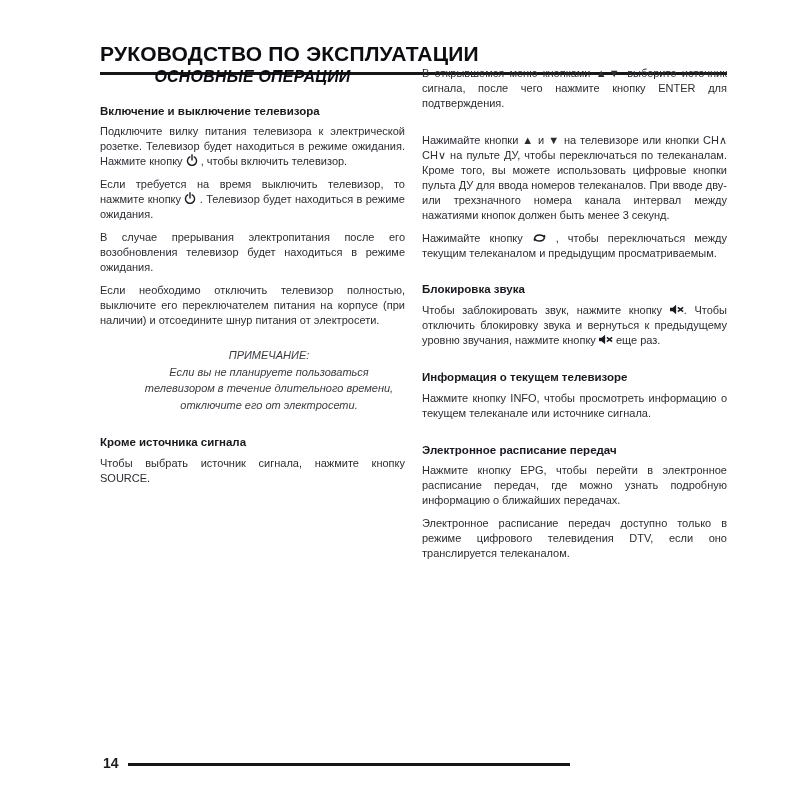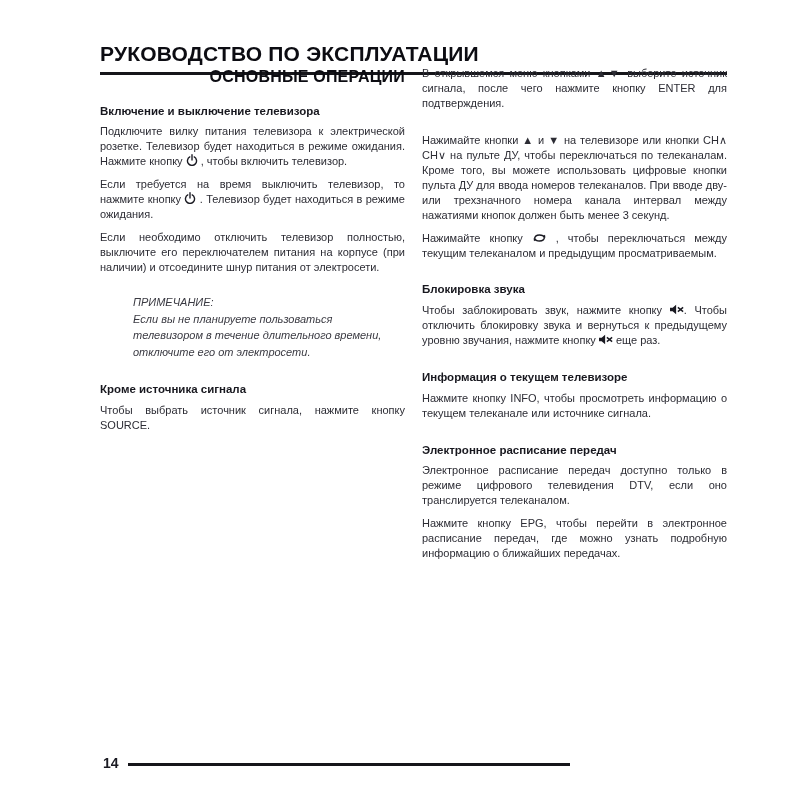--- a/index.html
+++ b/index.html
@@ -49,42 +49,43 @@
     width: 305px;
     font-size: 11px;
     line-height: 1.36;
     text-align: justify;
   }
   .section-title {
     margin: 0 0 12px 0;
     font-size: 16px;
     font-weight: bold;
     color: #0c0c12;
-    text-align: right;
+    text-align: center;
     letter-spacing: 0.2px;
+    font-style: italic;
   }
   .sub-heading {
     margin: 16px 0 5px 0;
     font-size: 11.5px;
     font-weight: bold;
     color: #18181f;
     text-align: left;
   }
   p.body-p {
     margin: 0 0 8px 0;
   }
   .subsection { margin: 0; }
   .subsection.gap { margin-top: 22px; }
   .intro-p { margin: 6px 0 0 0; }
   
   .note {
     margin: 20px 0 10px 33px;
     font-style: italic;
     color: #3a3a42;
-    text-align: left;
+    text-align: center;
   }
   .note-label { margin-bottom: 1px; }
   .note-text { line-height: 1.5; }
   
   .inline-icon {
     display: inline-block;
     vertical-align: -1px;
     line-height: 0;
   }
   .inline-icon svg { display: inline-block; }
@@ -124,20 +125,21 @@
       <section class="subsection">
         <h3 class="sub-heading">Включение и выключение телевизора</h3>
         <p class="body-p"><span>Подключите вилку питания телевизора к электрической розетке. Телевизор будет находиться в режиме ожидания. Нажмите кнопку </span><span class="inline-icon"><svg width="12" height="12" viewBox="0 0 14 14">
                 <path d="M4.4 3.4 A5.3 5.3 0 1 0 9.6 3.4" fill="none" stroke="#1a1a22" stroke-width="1.6" stroke-linecap="round"></path>
                 <line x1="7" y1="0.8" x2="7" y2="7" stroke="#1a1a22" stroke-width="1.6" stroke-linecap="round"></line>
               </svg></span><span> , чтобы включить телевизор.</span></p>
         <p class="body-p"><span>Если требуется на время выключить телевизор, то нажмите кнопку </span><span class="inline-icon"><svg width="12" height="12" viewBox="0 0 14 14">
                 <path d="M4.4 3.4 A5.3 5.3 0 1 0 9.6 3.4" fill="none" stroke="#1a1a22" stroke-width="1.6" stroke-linecap="round"></path>
                 <line x1="7" y1="0.8" x2="7" y2="7" stroke="#1a1a22" stroke-width="1.6" stroke-linecap="round"></line>
               </svg></span><span> . Телевизор будет находиться в режиме ожидания.</span></p>
+        <p class="body-p">В случае прерывания электропитания после его возобновления телевизор будет находиться в режиме ожидания.</p>
         <p class="body-p">Если необходимо отключить телевизор полностью, выключите его переключателем питания на корпусе (при наличии) и отсоедините шнур питания от электросети.</p>
         <div class="note">
           <div class="note-label">ПРИМЕЧАНИЕ:</div>
           <div class="note-text">Если вы не планируете пользоваться телевизором в течение длительного времени, отключите его от электросети.</div>
         </div>
       </section>
 
       <section class="subsection gap">
         <h3 class="sub-heading">Кроме источника сигнала</h3>
         <p class="body-p">Чтобы выбрать источник сигнала, нажмите кнопку SOURCE.</p>
@@ -171,22 +173,22 @@
               </svg></span><span> еще раз.</span></p>
       </section>
 
       <section class="subsection gap">
         <h3 class="sub-heading">Информация о текущем телевизоре</h3>
         <p class="body-p">Нажмите кнопку INFO, чтобы просмотреть информацию о текущем телеканале или источнике сигнала.</p>
       </section>
 
       <section class="subsection gap">
         <h3 class="sub-heading">Электронное расписание передач</h3>
+        <p class="body-p">Нажмите кнопку EPG, чтобы перейти в электронное расписание передач, где можно узнать подробную информацию о ближайших передачах.</p>
         <p class="body-p">Электронное расписание передач доступно только в режиме цифрового телевидения DTV, если оно транслируется телеканалом.</p>
-        <p class="body-p">Нажмите кнопку EPG, чтобы перейти в электронное расписание передач, где можно узнать подробную информацию о ближайших передачах.</p>
       </section>
     </div>
 
   </div>
 
   <span class="page-number">14</span>
   <div class="footer-rule"></div>
 
 </div>
 

